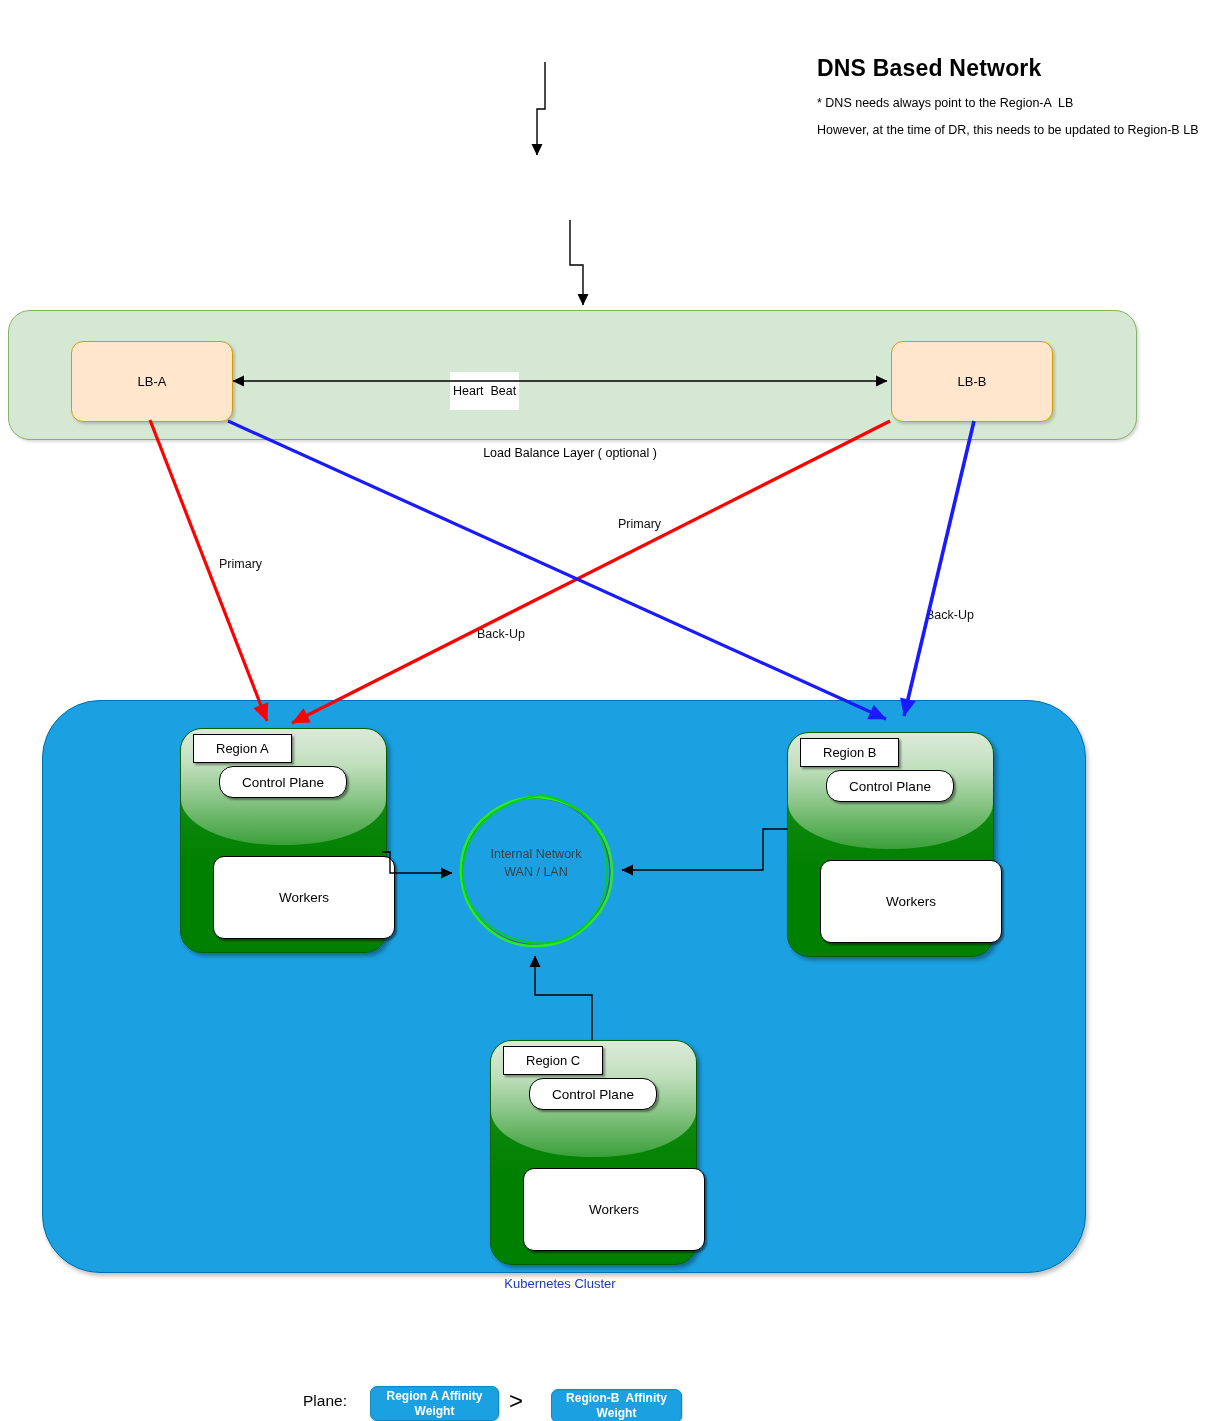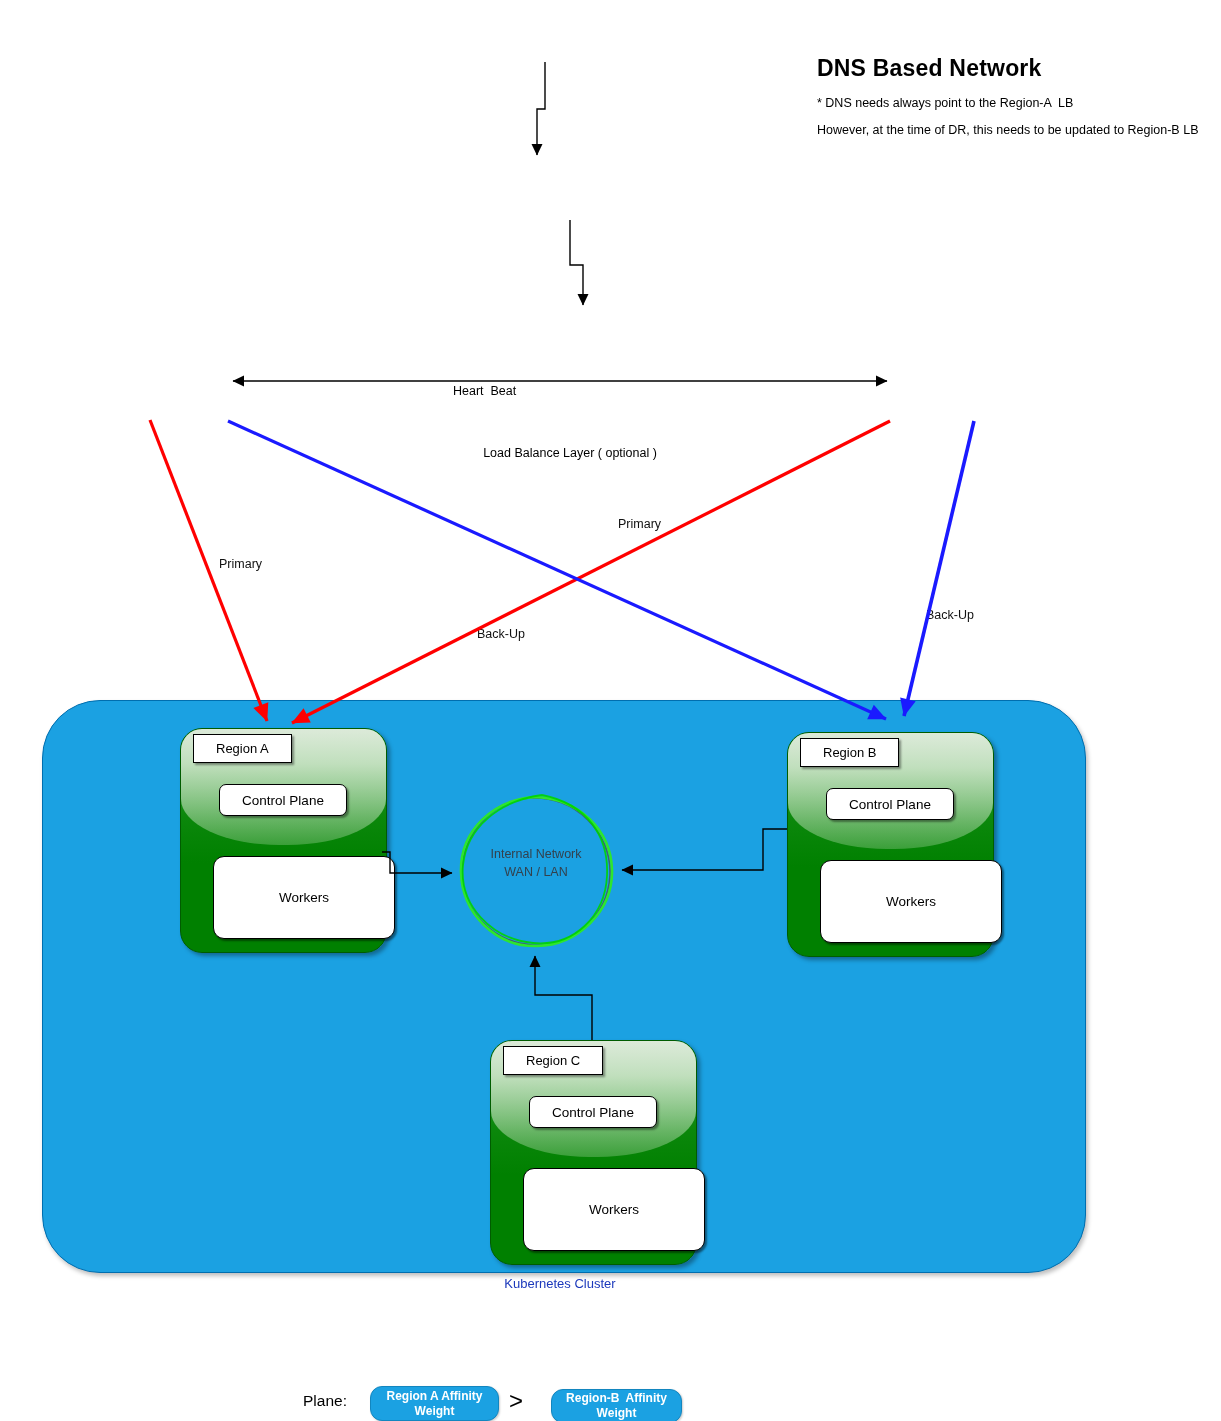--- a/index.html
+++ b/index.html
@@ -66,56 +66,64 @@
   .region::before{
     content:"";position:absolute;top:0;left:0;right:0;height:52%;
     background:linear-gradient(180deg,#dcead9 0%,rgba(220,236,216,0.85) 30%,rgba(160,212,155,0.35) 100%);
     border-radius:21px 21px 48% 48% / 21px 21px 46px 46px;
   }
   .region-name{
     position:absolute;left:12px;top:5px;background:#ffffff;border:1px solid #000;
     padding:6px 22px;font-size:13px;box-shadow:2px 2px 2px rgba(0,0,0,0.4);z-index:2;
   }
   .control-plane{
-    position:absolute;left:38px;top:55px;width:126px;height:30px;background:#ffffff;
-    border:1px solid #000;border-radius:7px;display:flex;align-items:center;justify-content:center;
+    position:absolute;left:38px;top:37px;width:126px;height:30px;background:#ffffff;
+    border:1px solid #000;border-radius:14px;display:flex;align-items:center;justify-content:center;
     font-size:13.5px;box-shadow:2px 2px 2px rgba(0,0,0,0.4);z-index:2;
   }
   .workers{
     position:absolute;left:32px;top:127px;width:180px;height:81px;background:#ffffff;
     border:1px solid #000;border-radius:11px;display:flex;align-items:center;justify-content:center;
     font-size:13.5px;box-shadow:2px 2px 2px rgba(0,0,0,0.45);z-index:2;
   }
   .network-text{
     left:461px;top:845px;width:150px;text-align:center;
     font-size:12.5px;color:#33414d;line-height:1.45;z-index:5;
   }
   
   .legend-where{left:303px;top:1392px;font-size:15.5px;}
   .legend-box{
-    background:#1BA1E2;border:1px solid #1386bf;border-radius:12px;color:#ffffff;
+    background:#1BA1E2;border:1px solid #1386bf;border-radius:7px;color:#ffffff;
     font-weight:bold;font-size:12px;text-align:center;display:flex;align-items:center;justify-content:center;
     line-height:1.25;white-space:pre-wrap;box-shadow:1px 1px 2px rgba(0,0,0,0.2);
   }
   .legend-a{left:370px;top:1386px;width:127px;height:33px;}
   .legend-gt{left:509px;top:1387px;font-size:24px;}
   .legend-b{left:551px;top:1389px;width:129px;height:32px;}
   svg.overlay{position:absolute;left:0;top:0;pointer-events:none;z-index:4;}
 </style>
 </head>
 <body>
 
 <div id="canvas">
 
 
   <div class="abs title-heading">DNS Based Network</div>
   <div class="abs title-note1">* DNS needs always point to the Region-A  LB</div>
   <div class="abs title-note2">However, at the time of DR, this needs to be updated to Region-B LB</div>
 
 
+  <div class="abs lb-layer">
+    <div class="lb-box lb-a">
+      <span class="node-label">LB-A</span>
+    </div>
+    <div class="lb-box lb-b">
+      <span class="node-label">LB-B</span>
+    </div>
+  </div>
   <div class="abs heartbeat-label">Heart  Beat</div>
   <div class="abs lb-caption">Load Balance Layer ( optional )</div>
 
   <div class="abs edge-label" style="left:219px;top:557px;">Primary</div>
   <div class="abs edge-label" style="left:618px;top:517px;">Primary</div>
   <div class="abs edge-label" style="left:477px;top:627px;">Back-Up</div>
   <div class="abs edge-label" style="left:926px;top:608px;">Back-Up</div>
 
   <div class="abs cluster"></div>
 

